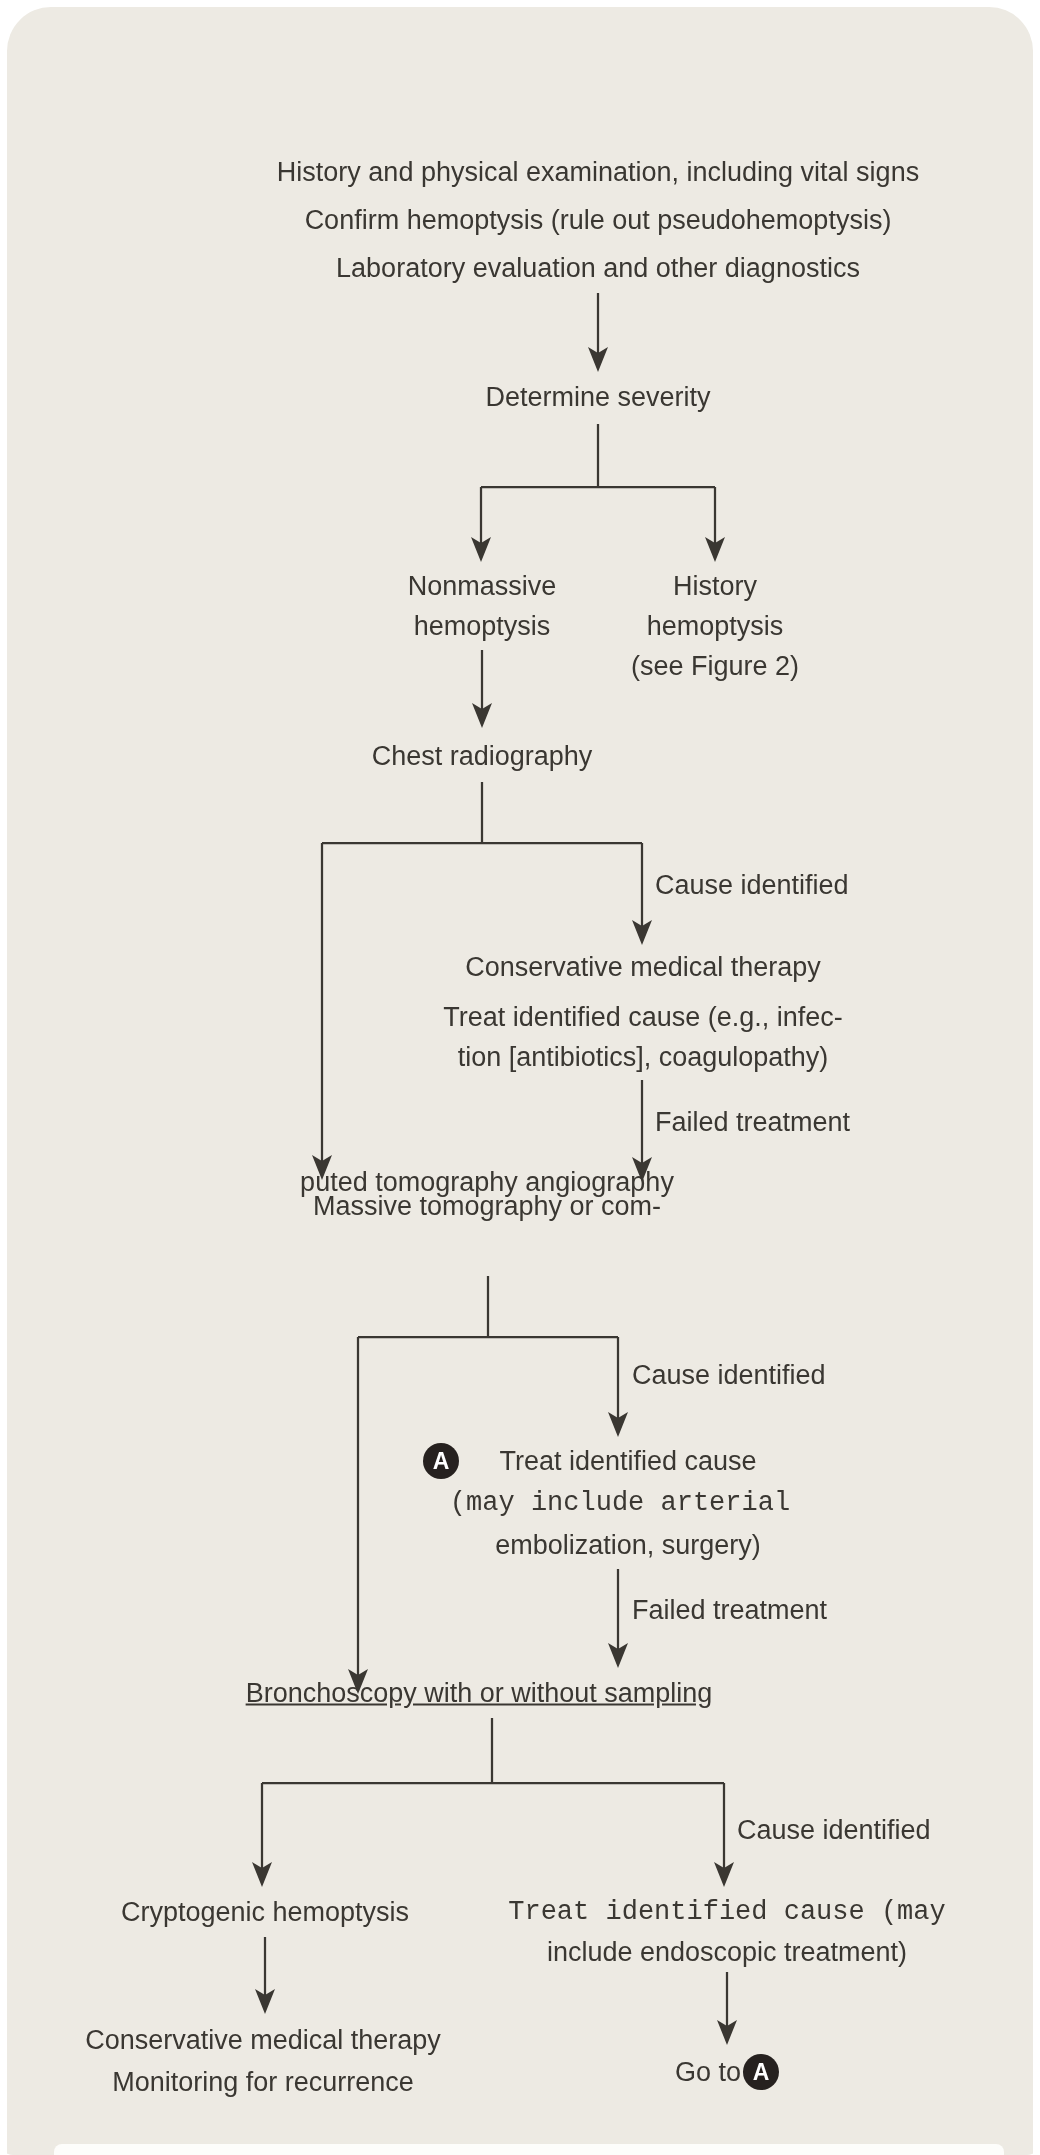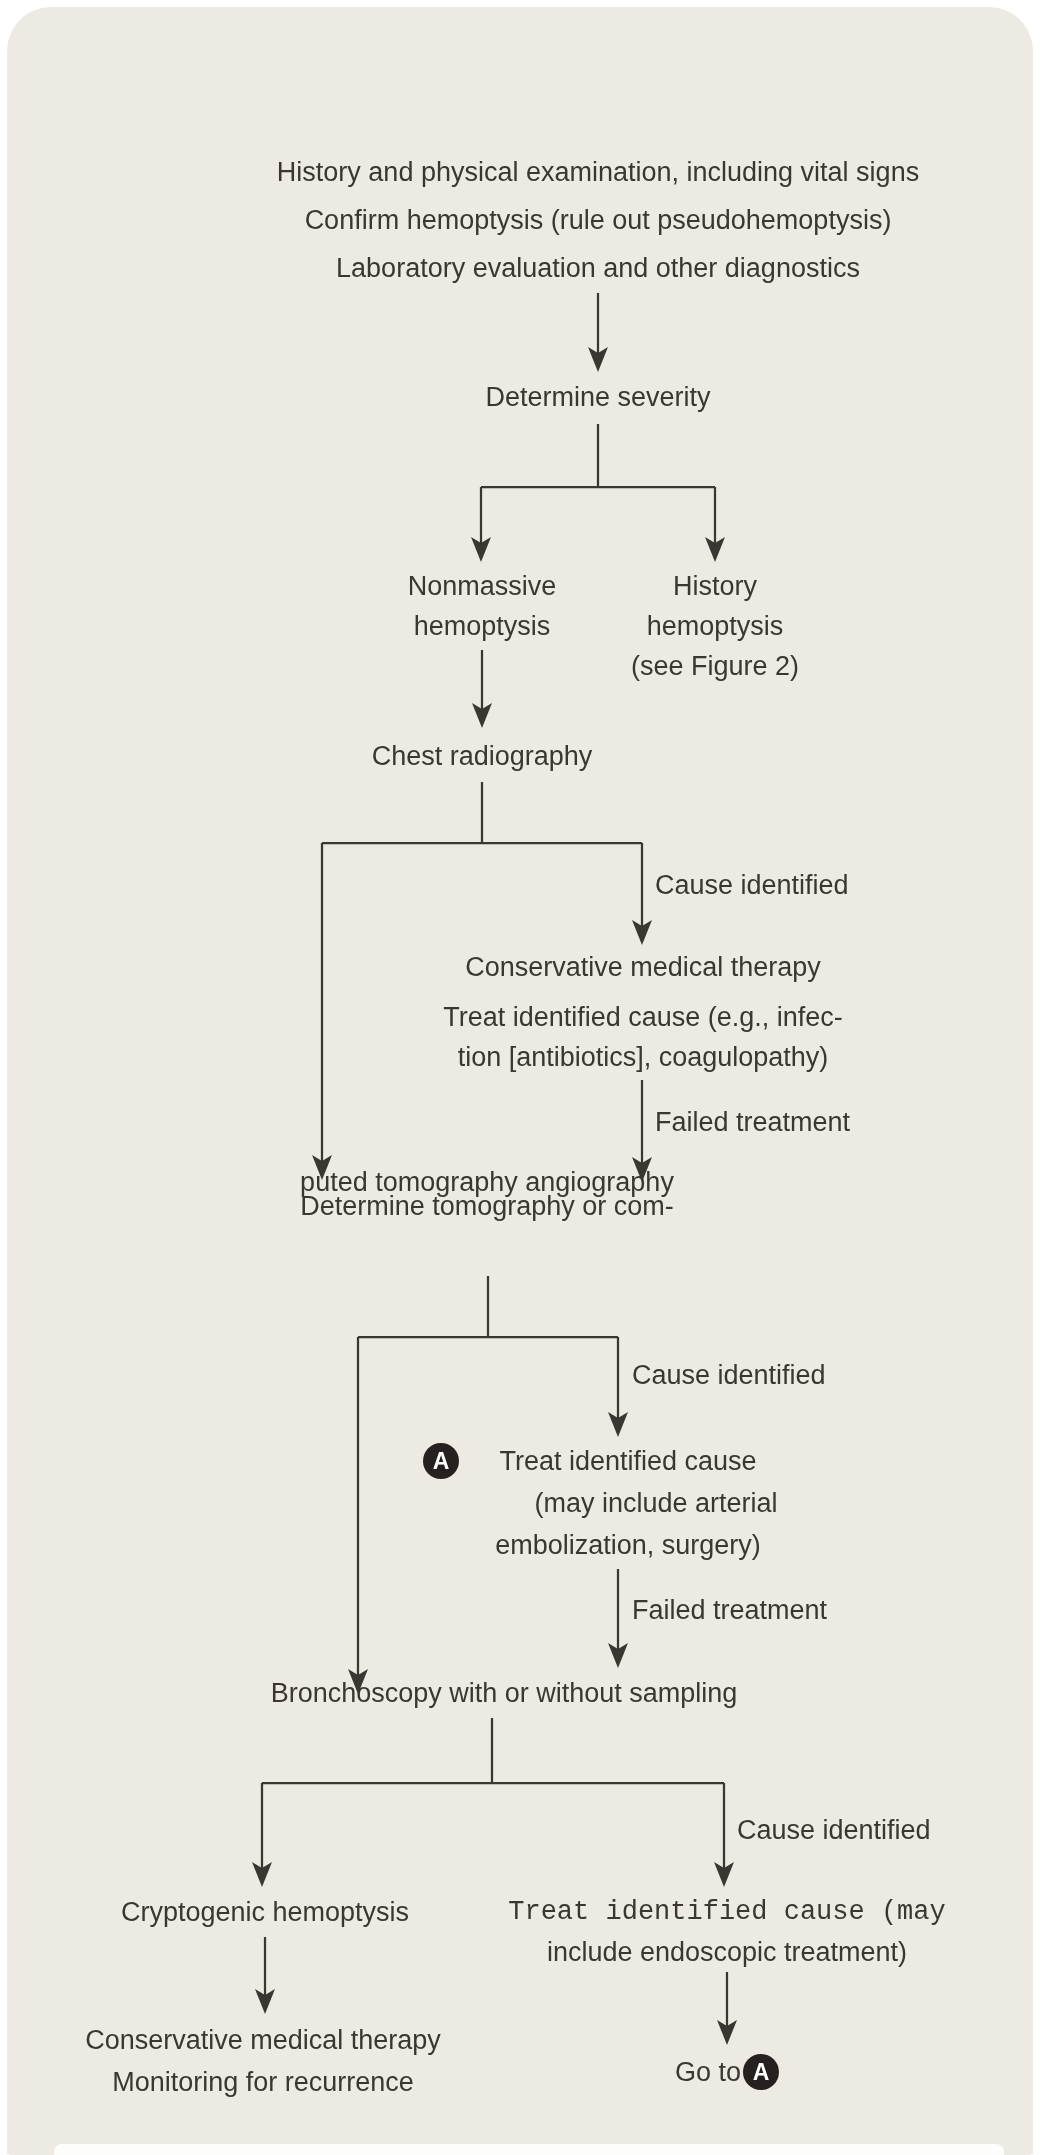--- a/index.html
+++ b/index.html
@@ -127,33 +127,33 @@
   <div class="tline" style="left:482px;top:756px;">Chest radiography</div>
 
   <div class="elabel" style="left:655px;top:885px;">Cause identified</div>
 
   <div class="tline" style="left:643px;top:967px;">Conservative medical therapy</div>
   <div class="tline" style="left:643px;top:1017px;">Treat identified cause (e.g., infec-</div>
   <div class="tline" style="left:643px;top:1057px;">tion [antibiotics], coagulopathy)</div>
 
   <div class="elabel" style="left:655px;top:1122px;">Failed treatment</div>
 
-  <div class="tline" style="left:487px;top:1206px;">Determine tomography or com-</div>
+  <div class="tline" style="left:487px;top:1206px;">Massive tomography or com-</div>
   <div class="tline" style="left:487px;top:1182px;">puted tomography angiography</div>
 
   <div class="elabel" style="left:632px;top:1375px;">Cause identified</div>
 
   <div class="badge" style="left:441px;top:1461px;">A</div>
   <div class="tline" style="left:628px;top:1461px;">Treat identified cause</div>
-  <div class="tline" style="left:656px;top:1503px;">(may include arterial</div>
+  <div class="tline" style="left:620px;top:1503px;font-family:Liberation Mono, monospace;">(may include arterial</div>
   <div class="tline" style="left:628px;top:1545px;">embolization, surgery)</div>
 
   <div class="elabel" style="left:632px;top:1610px;">Failed treatment</div>
 
-  <div class="tline" style="left:504px;top:1693px;">Bronchoscopy with or without sampling</div>
+  <div class="tline" style="left:479px;top:1693px;text-decoration:underline;">Bronchoscopy with or without sampling</div>
 
   <div class="elabel" style="left:737px;top:1830px;">Cause identified</div>
 
   <div class="tline" style="left:265px;top:1912px;">Cryptogenic hemoptysis</div>
 
   <div class="tline" style="left:727px;top:1912px;font-family:Liberation Mono, monospace;">Treat identified cause (may</div>
   <div class="tline" style="left:727px;top:1952px;">include endoscopic treatment)</div>
 
   <div class="tline" style="left:263px;top:2040px;">Conservative medical therapy</div>
   <div class="tline" style="left:263px;top:2082px;">Monitoring for recurrence</div>

